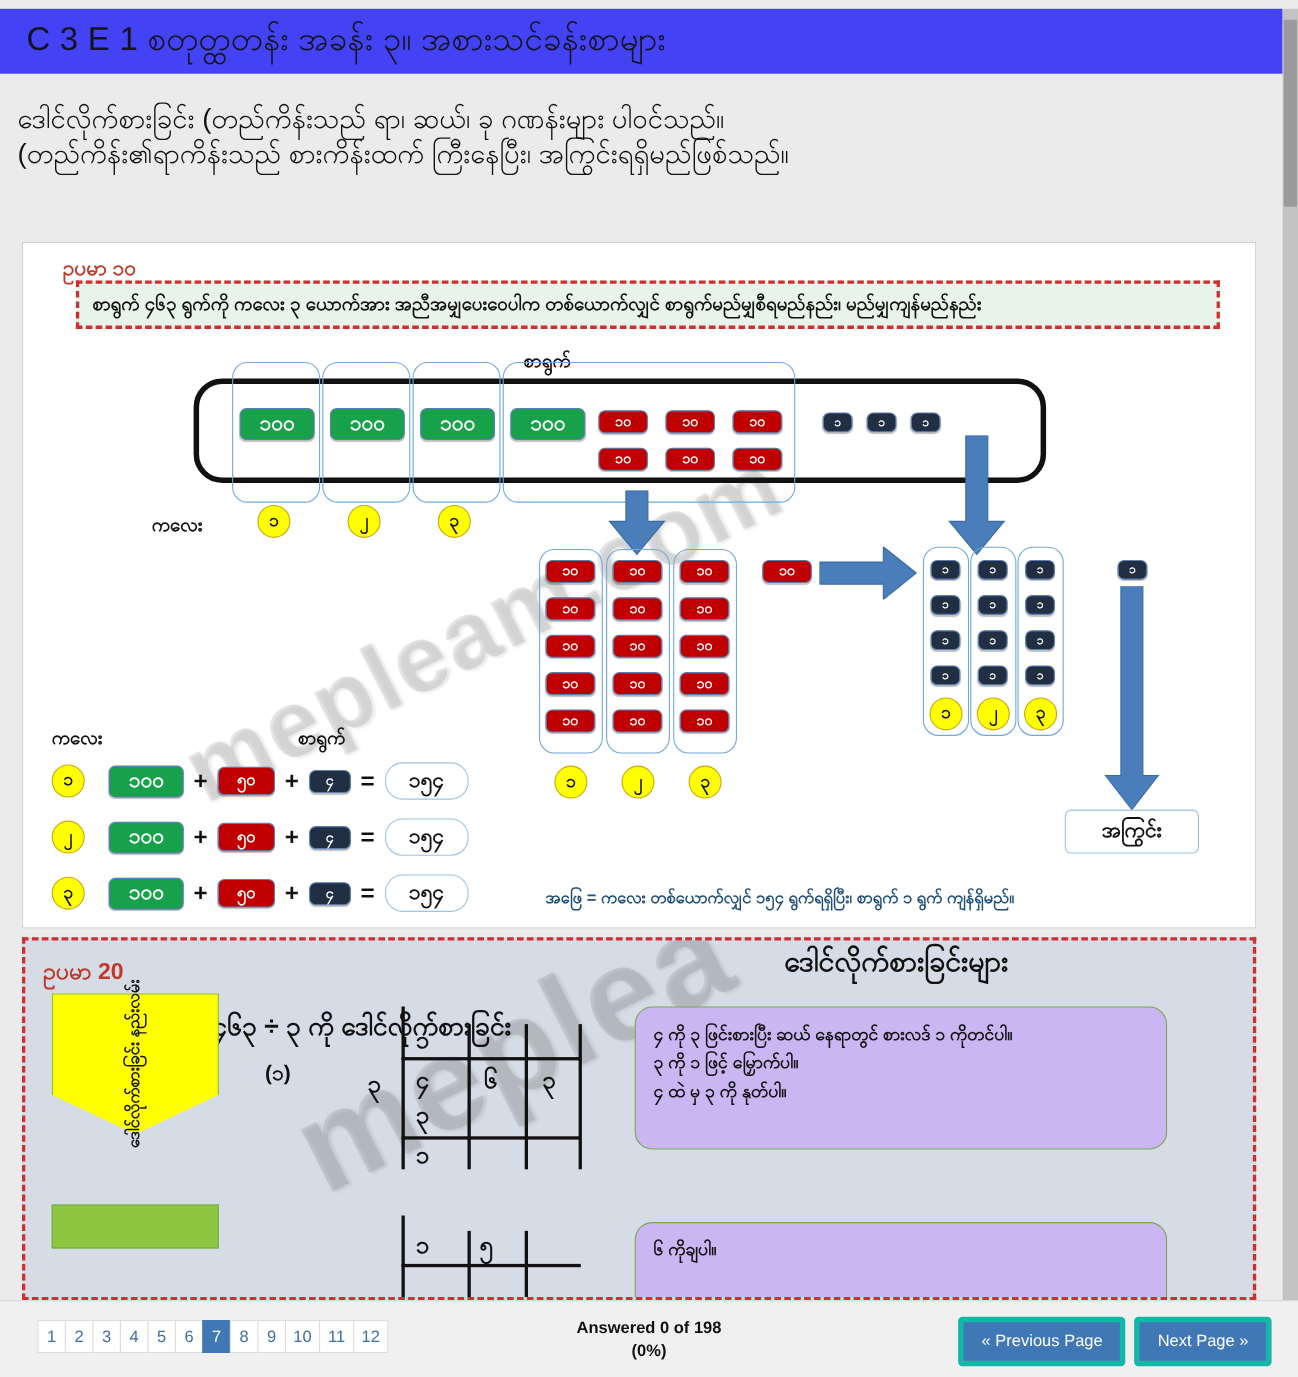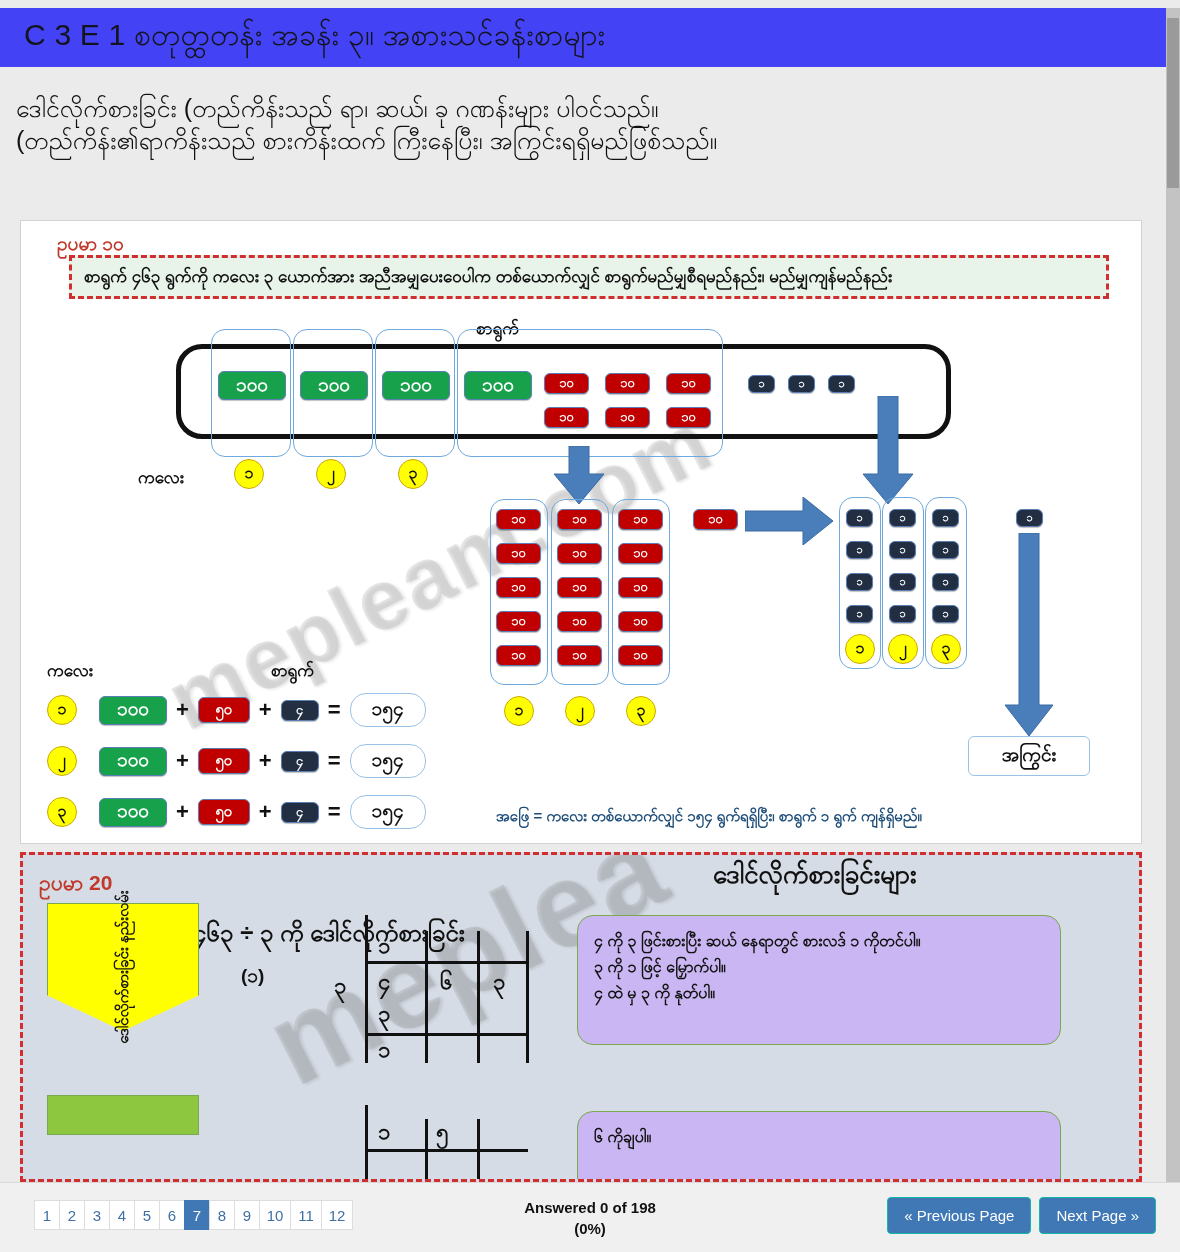--- a/index.html
+++ b/index.html
@@ -151,21 +151,21 @@
   }
   .pg.wide { width:32px; }
   .pg.active { background:#3f78b5; border-color:#3f78b5; color:#fff; font-weight:400; }
   .status {
     position:absolute; left:0; right:0; top:14px; text-align:center;
     font-size:15px; font-weight:700; color:#111; line-height:21px;
     pointer-events:none;
   }
   .navbtns { position:absolute; right:24px; top:14px; display:flex; gap:8px; }
   .navbtn {
-    background:#3f78b5; border:1px solid #14b8a6; color:#fff; border-radius:4px;
+    background:#3f78b5; border:5px solid #14b8a6; color:#fff; border-radius:4px;
     padding:9px 16px; font-size:15px; cursor:pointer; white-space:nowrap;
   }
   .scrollbar {
     position:absolute; right:0; top:8px; width:14px; height:1174px; background:#c3c3c3;
   }
   .scrollthumb { position:absolute; right:1px; top:10px; width:12px; height:170px; background:#9a9a9a; border-radius:1px; }
 </style>
 </head>
 <body>
 

